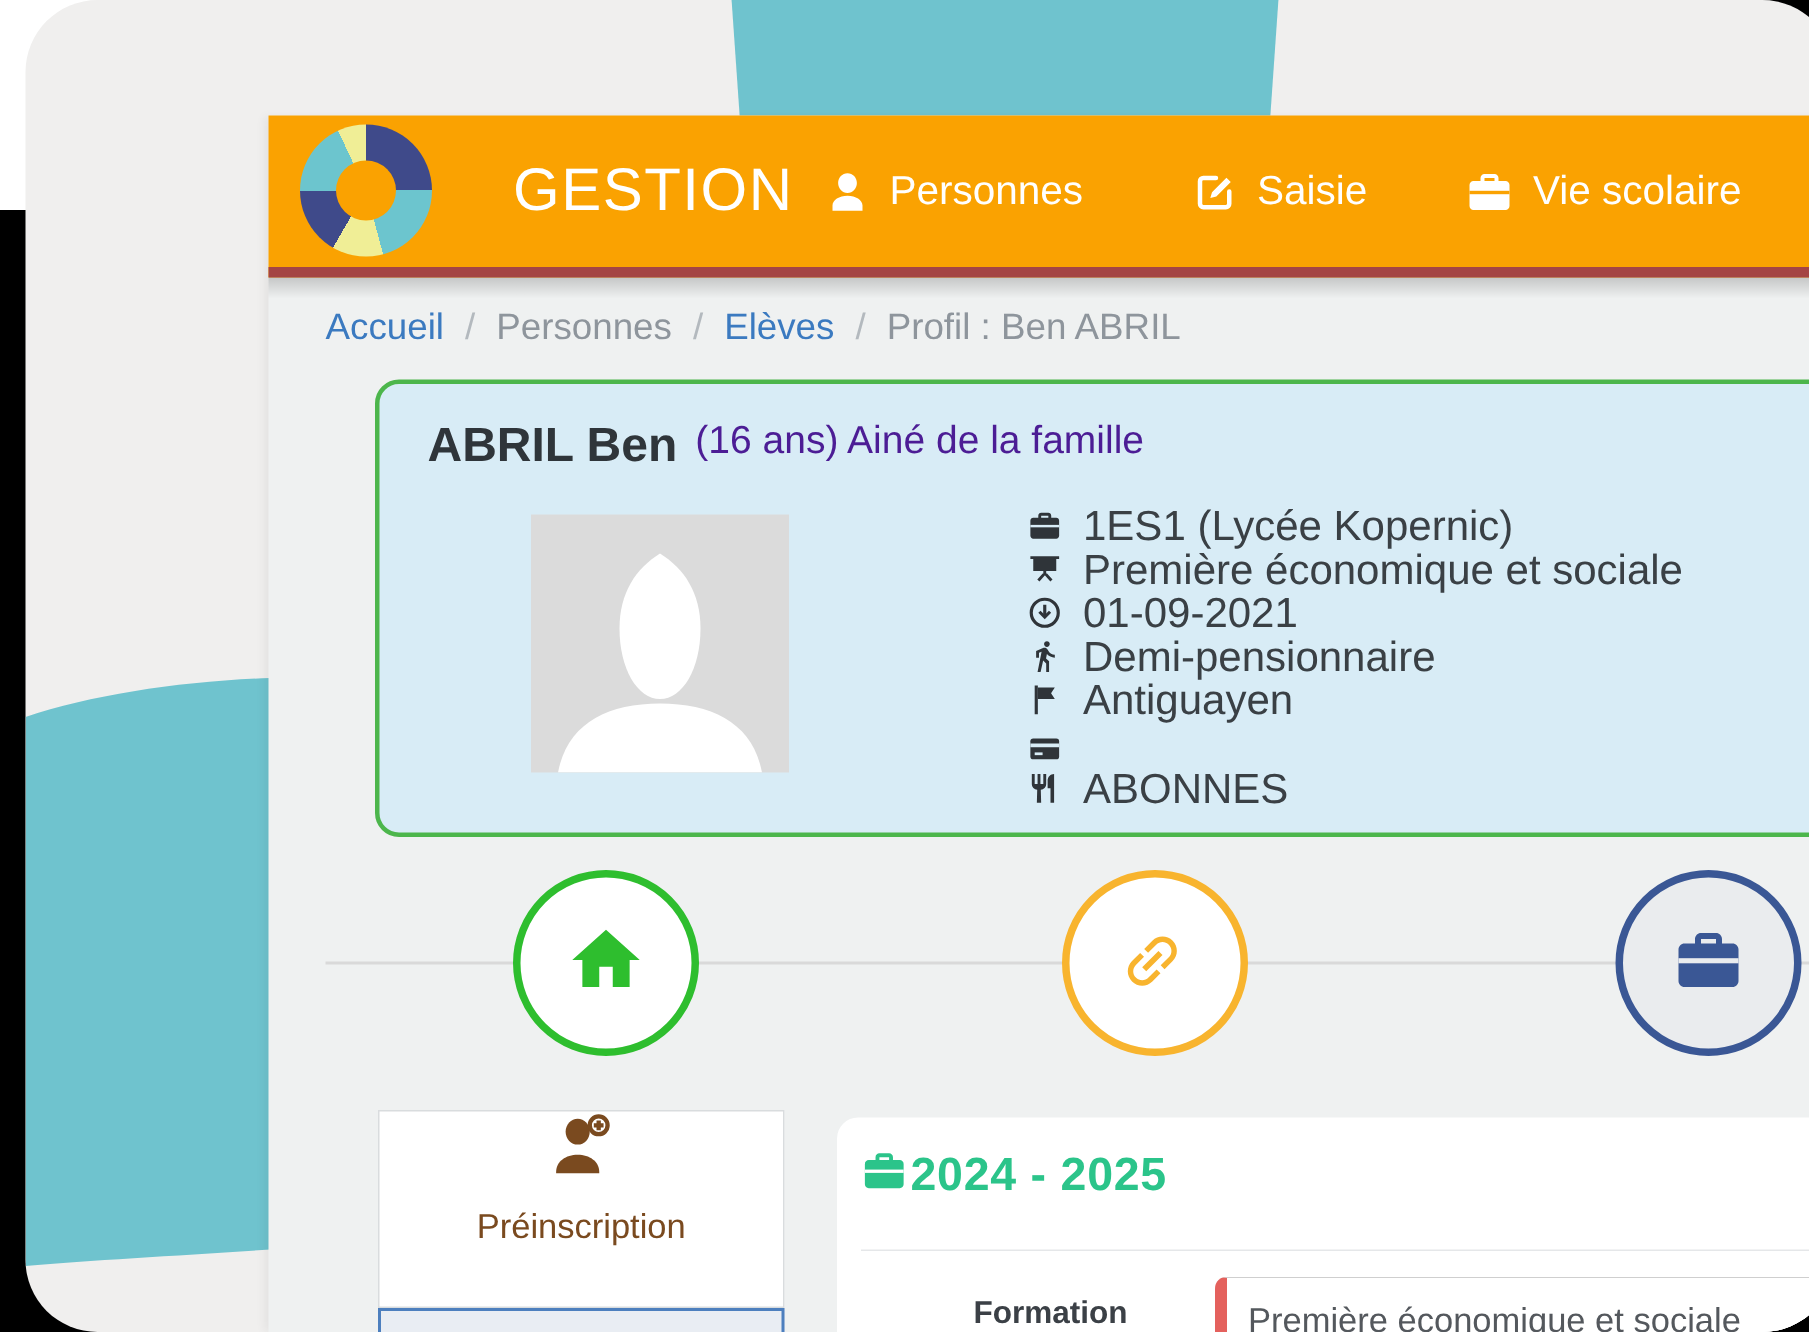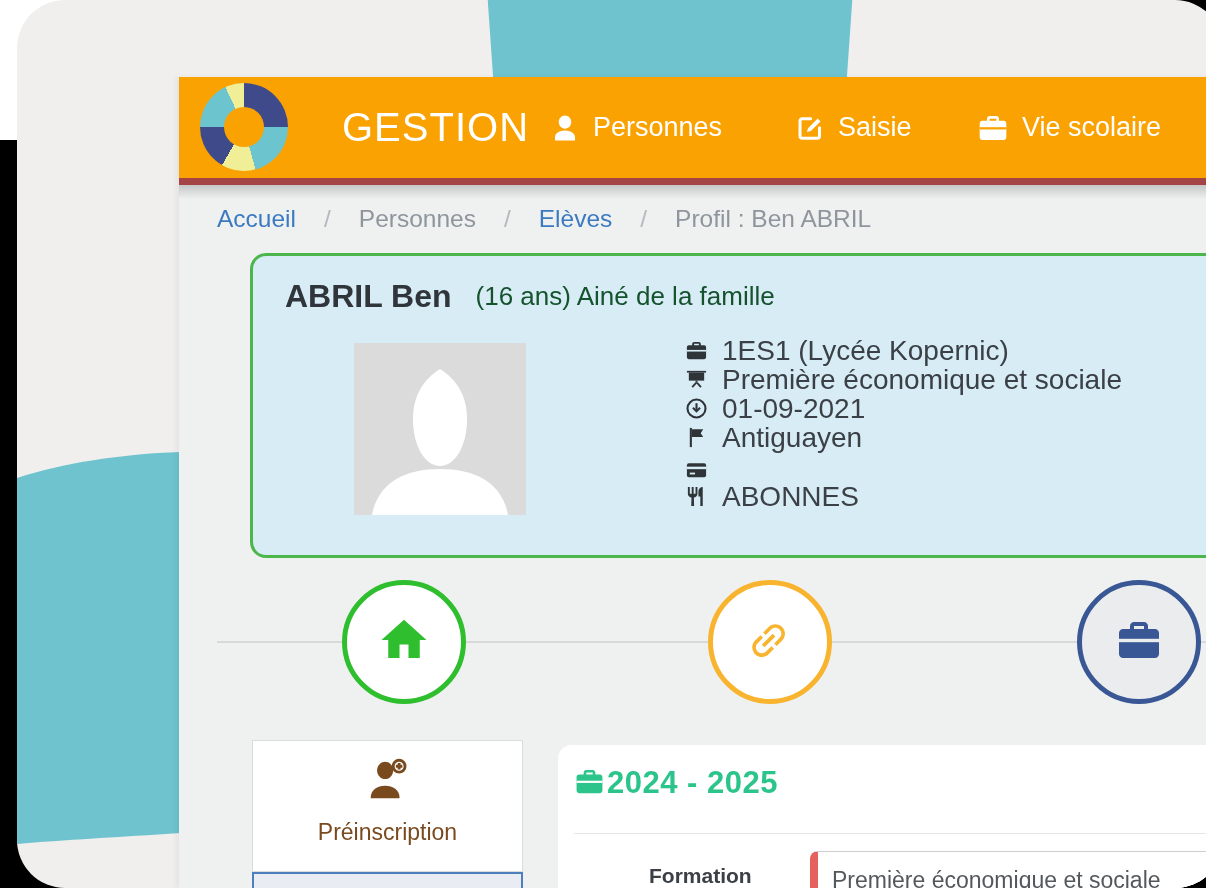--- a/index.html
+++ b/index.html
@@ -22,52 +22,52 @@
   .logo{position:absolute;left:21px;top:6px;width:88px;height:88px;border-radius:50%;
     background:conic-gradient(#3F4A8A 0 90deg,#6CC5CE 90deg 165deg,#F0EE96 165deg 210deg,#3F4A8A 210deg 270deg,#6CC5CE 270deg 335deg,#F0EE96 335deg 360deg);}
   .logo::after{content:"";position:absolute;left:24px;top:24px;width:40px;height:40px;border-radius:50%;background:#FAA201;}
   .brand{position:absolute;left:163px;top:0;height:101px;display:flex;align-items:center;
     color:#fff;font-size:40px;letter-spacing:1px;}
   .nav-item{position:absolute;top:0;height:101px;display:flex;align-items:center;gap:13px;color:#fff;font-size:27px;cursor:pointer;}
   .nav-item svg{display:block;}
   .ni-0{left:371px;} .ni-1{left:616px;} .ni-2{left:798px;}
 
   
-  .breadcrumb{position:absolute;left:38px;top:128px;font-size:24.5px;display:flex;gap:28px;align-items:baseline;}
+  .breadcrumb{position:absolute;left:38px;top:128px;font-size:24.5px;display:flex;gap:14px;align-items:baseline;}
   .bc-link{color:#3B7AC0;cursor:pointer;}
   .bc-text{color:#8E959C;}
   .bc-sep{color:#B3B9BE;}
 
   
   .card{position:absolute;left:71px;top:176px;width:1000px;height:305px;background:#D8ECF6;
     border:3px solid #4CB64C;border-radius:16px;box-sizing:border-box;}
-  .card-title{position:absolute;left:32px;top:22px;display:flex;align-items:center;gap:24px;white-space:nowrap;}
+  .card-title{position:absolute;left:32px;top:22px;display:flex;align-items:flex-start;gap:12px;white-space:nowrap;}
   .student-name{font-size:32px;font-weight:bold;color:#2F353A;}
-  .student-sub{font-size:26px;color:#14532d;}
+  .student-sub{font-size:26px;color:#4c1d95;}
   .photo{position:absolute;left:101px;top:87px;width:172px;height:172px;background:#DBDBDB;}
   .details{position:absolute;left:430px;top:80px;}
   .d-row{display:flex;align-items:center;height:29px;color:#3A4045;font-size:28px;white-space:nowrap;}
   .d-ic{width:27px;margin-right:12px;display:flex;justify-content:center;align-items:center;}
   .meal{margin-top:6px;}
   .meal-card{height:25px;}
   .meal-row{height:27px;}
 
   
   .step-line{position:absolute;left:38px;top:564px;right:0;height:2px;background:#D9D9D9;}
   .step{position:absolute;top:503px;width:114px;height:114px;border-radius:50%;box-sizing:content-box;
     display:flex;align-items:center;justify-content:center;cursor:pointer;}
   .st-0{left:163px;border:5px solid #2EBE2E;background:#fff;}
   .st-1{left:529px;border:5px solid #F8B42E;background:#fff;}
   .st-2{left:898px;border:5px solid #3A5795;background:#EAECEE;}
   .rot45{transform:rotate(-45deg);}
 
   
   .side-item{position:absolute;left:73px;top:663px;width:271px;height:132px;background:#fff;
     border:1px solid #D9DCDE;box-sizing:border-box;display:flex;flex-direction:column;align-items:center;
-    justify-content:flex-start;padding-top:16px;cursor:pointer;}
+    justify-content:flex-start;padding-top:0;cursor:pointer;}
   .side-label{margin-top:12px;font-size:23px;color:#7A4A1F;}
   .side-item-sel{position:absolute;left:73px;top:795px;width:271px;height:70px;background:#E9EDF3;
     border:2px solid #4D7FBE;box-sizing:border-box;cursor:pointer;}
 
   
   .panel{position:absolute;left:379px;top:668px;width:720px;height:240px;background:#fff;border-radius:14px;}
   .panel-head{position:absolute;left:16px;top:20px;display:flex;align-items:center;gap:2px;}
   .year{font-size:31px;font-weight:600;color:#2BC48A;letter-spacing:0.5px;}
   .panel-div{position:absolute;left:16px;top:88px;right:0;height:1px;background:#E5E7E9;}
   .form-label{position:absolute;left:91px;top:119px;font-size:21px;font-weight:bold;color:#3B4046;}
@@ -170,20 +170,28 @@
         </div>
         <div class="d-row">
           <span class="d-ic">
             <svg width="23" height="23" viewBox="0 0 24 24">
                 <circle cx="12" cy="12" r="9.4" fill="none" stroke="#2F3439" stroke-width="2.2"></circle>
                 <path d="M12 6.5v7" stroke="#2F3439" stroke-width="2.2"></path>
                 <path d="M8.3 11.3L12 15l3.7-3.7" fill="none" stroke="#2F3439" stroke-width="2.2"></path>
               </svg>
           </span>
           <span>01-09-2021</span>
+        </div>
+        <div class="d-row">
+          <span class="d-ic">
+            <svg width="23" height="23" viewBox="0 0 24 24" fill="#2F3439">
+                <path d="M13.5 5.5c1.1 0 2-.9 2-2s-.9-2-2-2-2 .9-2 2 .9 2 2 2zM9.8 8.9L7 23h2.1l1.8-8 2.1 2v6h2v-7.5l-2.1-2 .6-3C14.8 12 16.8 13 19 13v-2c-1.9 0-3.5-1-4.3-2.4l-1-1.6c-.4-.6-1-1-1.7-1-.3 0-.5.1-.8.1L6 8.3V13h2V9.6l1.8-.7z"></path>
+              </svg>
+          </span>
+          <span>Demi-pensionnaire</span>
         </div>
         <div class="d-row">
           <span class="d-ic">
             <svg width="23" height="23" viewBox="0 0 24 24" fill="#2F3439">
                 <path d="M5 2h2.2v20H5z"></path>
                 <path d="M7.2 3.5H19l-2.6 4L19 11.5H7.2z"></path>
               </svg>
           </span>
           <span>Antiguayen</span>
         </div>

